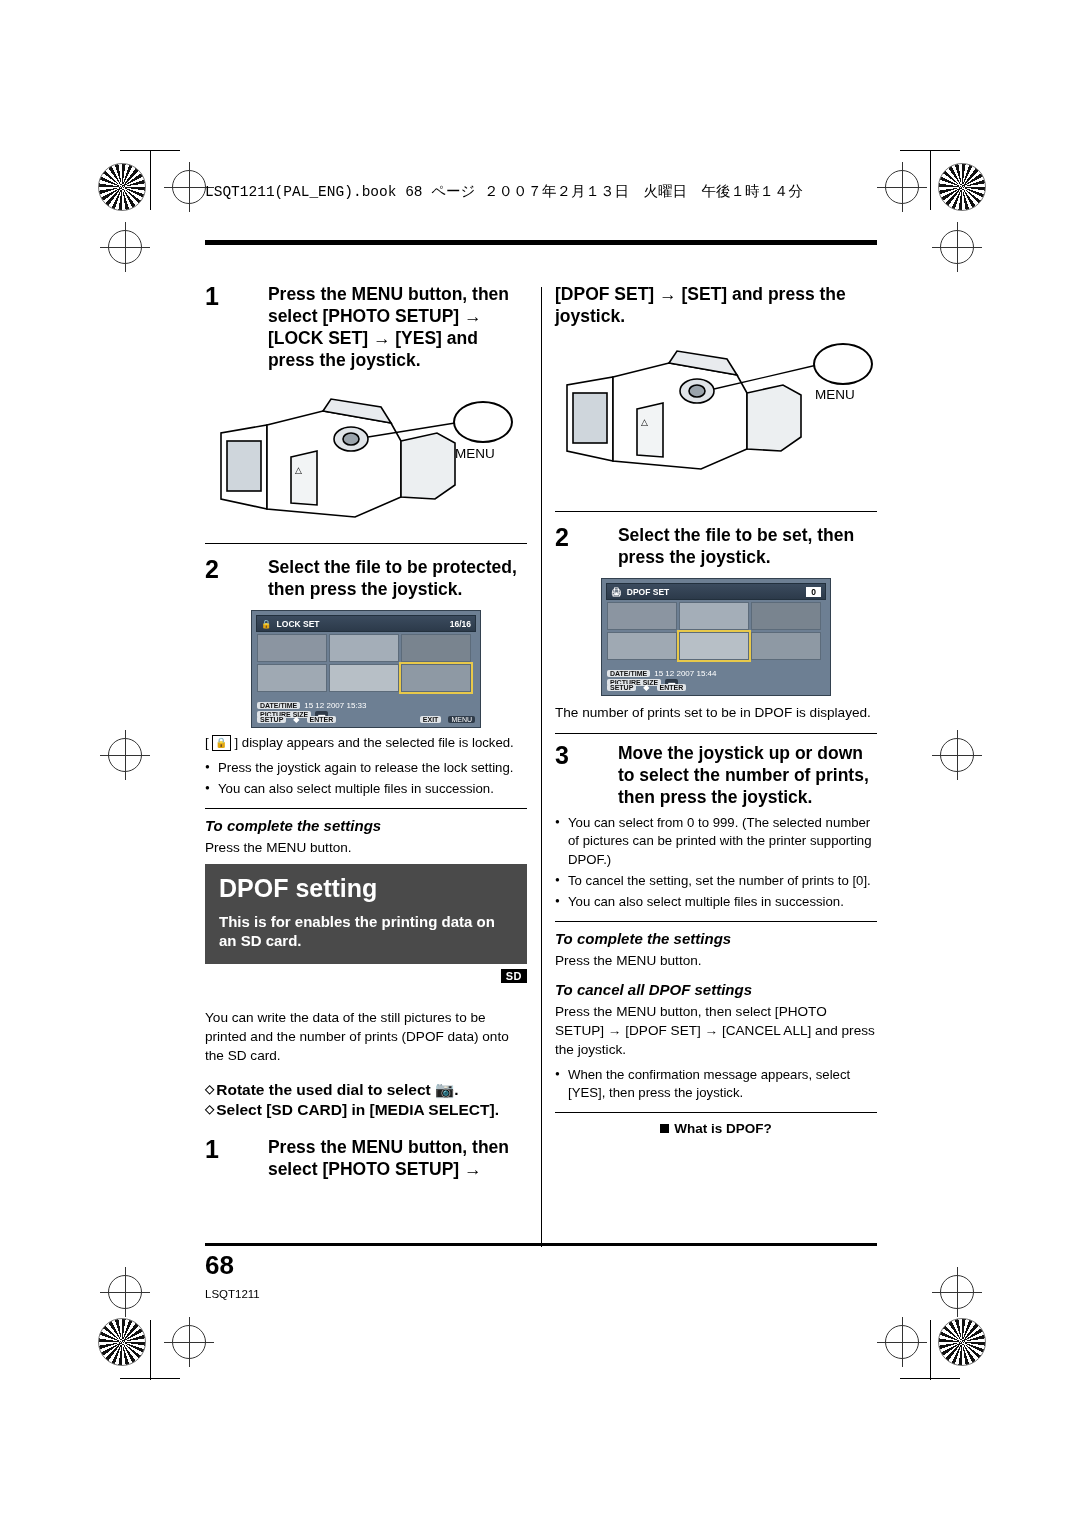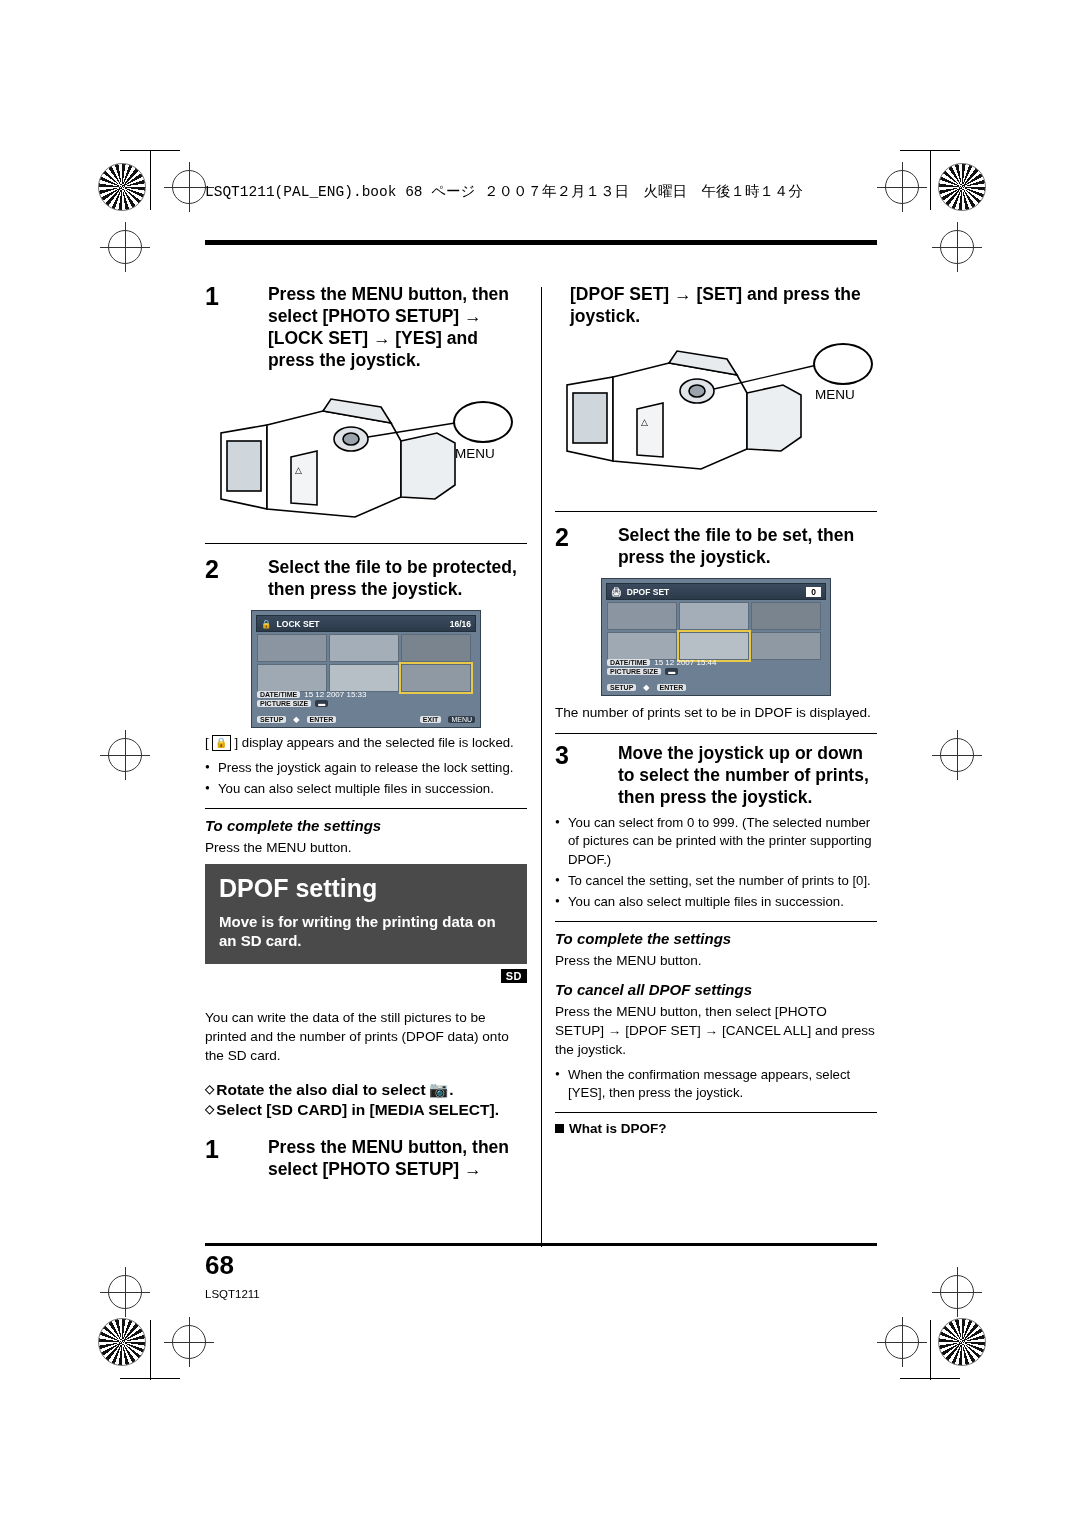--- a/index.html
+++ b/index.html
@@ -48,31 +48,31 @@
 
   .cols { position:absolute; left:205px; top:283px; width:672px; height:970px; }
   .col { position:absolute; top:0; width:322px; }
   .col-l { left:0; }
   .col-r { left:350px; }
   .vdiv { position:absolute; left:336px; top:4px; width:1px; height:960px; background:#000; }
 
   .step { display:flex; gap:9px; margin-bottom:6px; }
   .step-num { font-size:25px; font-weight:bold; line-height:1.05; }
   .step-txt { font-size:17.5px; font-weight:bold; line-height:1.26;margin-left:40px; }
-  .head-plain { font-size:17.5px; font-weight:bold; line-height:1.26;margin-left:15px; }
+  .head-plain { font-size:17.5px; font-weight:bold; line-height:1.26; }
 
   .hr { height:1px; background:#000; margin:12px 0 12px 0; }
 
   .body-txt { font-size:13.6px; line-height:1.39; }
   .bullets { margin:6px 0 0 0; padding:0; list-style:none; }
   .bullets li { font-size:13.2px; line-height:1.38; padding-left:13px; position:relative; margin-bottom:3px; }
   .bullets li:before { content:"\25CF"; position:absolute; left:0; top:0px; font-size:8px; line-height:1.9; }
 
   .subhead-i { font-size:15px; font-weight:bold; font-style:italic; margin:6px 0 5px; }
-  .sqhead { font-size:13.5px; font-weight:bold; margin:8px 0 5px; }
+  .sqhead { font-size:13.5px; font-weight:bold; margin:8px 0 5px;text-align:center; }
   .sqhead .sq { display:inline-block; width:9px; height:9px; background:#000; margin-right:5px; }
 
   
   .banner {
     background:#4a4a4a; color:#fff; width:322px; box-sizing:border-box;
     padding:10px 14px 14px 14px; margin-top:6px;
   }
   .banner h2 { margin:0 0 9px 0; font-size:25px; font-weight:bold; }
   .banner p { margin:0; font-size:15px; font-weight:bold; line-height:1.28; }
   .sd-badge {
@@ -97,21 +97,21 @@
     font-family:"Liberation Sans", sans-serif;
   }
   .lcd-title { position:absolute; left:4px; top:4px; right:4px; height:15px;
       background:linear-gradient(#3b4b5e,#2c3a4a); border:1px solid #22303d;
       display:flex; align-items:center; padding:0 4px; gap:5px; font-weight:bold; }
   .lcd-count { margin-left:auto; font-weight:bold; }
   .thumbs { position:absolute; left:5px; top:23px; display:grid;
       grid-template-columns:repeat(3,70px); grid-template-rows:28px 28px; gap:2px; }
   .th { background:#9aa7b4; border:1px solid #5c6b7a; position:relative; overflow:hidden; }
   .th.sel { outline:2px solid #e8c94a; }
-  .lcd-info { position:absolute; left:5px; bottom:19px; width:218px; }
+  .lcd-info { position:absolute; left:5px; bottom:8px; width:218px; }
   .lcd-row { display:flex; gap:4px; align-items:center; font-size:8px; margin-bottom:1px; }
   .lcd-bot { position:absolute; left:5px; bottom:3px; width:218px; display:flex; gap:7px; font-size:8px; align-items:center;}
   .key { background:#dfe3e7; color:#111; padding:0 3px; font-size:7px; border-radius:2px; font-weight:bold;}
   .kdark { background:#2f3b49; color:#fff; padding:0 3px; font-size:7px; border-radius:2px;}
 
   
   .pagenum { position:absolute; left:205px; top:1250px; font-size:26px; font-weight:bold; }
   .footrule { position:absolute; left:205px; top:1243px; width:672px; height:3px; background:#000; }
   .footcode { position:absolute; left:205px; top:1288px; font-size:11.5px; }
 
@@ -238,30 +238,30 @@
         <li>You can also select multiple files in succession.</li>
       </ul>
 
       <div class="hr" style="margin:10px 0 8px;"></div>
 
       <div class="subhead-i">To complete the settings</div>
       <div class="body-txt">Press the MENU button.</div>
 
       <div class="banner">
         <h2>DPOF setting</h2>
-        <p>Move is for writing the printing data on an SD card.</p>
+        <p>This is for enables the printing data on an SD card.</p>
       </div>
       <div style="overflow:hidden;">
         <span class="sd-badge">SD</span>
       </div>
 
       <div class="body-txt" style="margin-top:26px;">You can write the data of the still pictures to be printed and the number of prints (DPOF data) onto the SD card.</div>
 
       <div class="diamond-head" style="margin-top:14px;">
-        <span class="dia">◇</span><span>Rotate the also dial to select</span>
+        <span class="dia">◇</span><span>Rotate the used dial to select</span>
         <span>📷</span><span>.</span>
       </div>
       <div class="diamond-head">
         <span class="dia">◇</span><span>Select [SD CARD] in [MEDIA SELECT].</span>
       </div>
 
       <div class="step" style="margin-top:16px;">
         <div class="step-num">1</div>
         <div class="step-txt">Press the MENU button, then select [PHOTO SETUP] →</div>
       </div>

